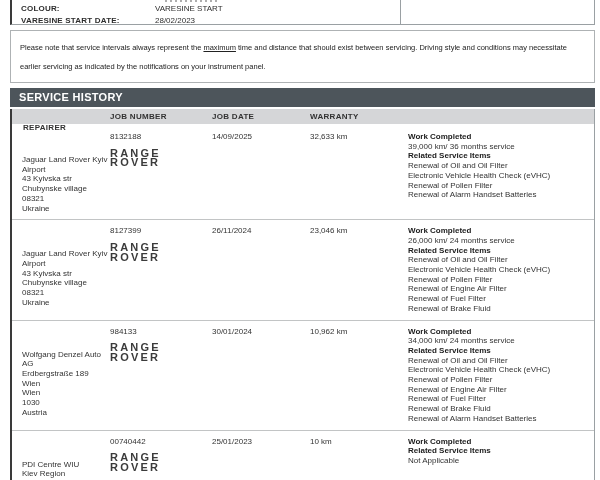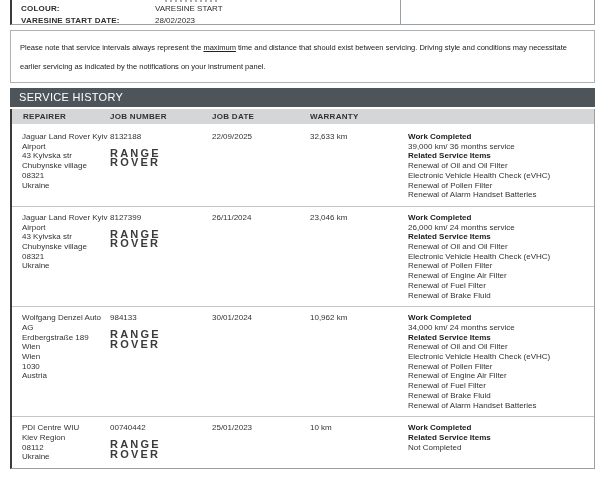--- a/index.html
+++ b/index.html
@@ -54,21 +54,21 @@
     color:#222;
   }
   .note-box u{text-underline-offset:1px;}
 
   
   .section-bar{
     margin-top:5px;
     height:19px;
     background:var(--section-bar-bg);
     color:var(--section-bar-text);
-    font-size:11px;font-weight:normal;letter-spacing:.3px;
+    font-size:11px;font-weight:bold;letter-spacing:.3px;
     line-height:19px;
     padding-left:9px;
   }
 
   
   .svc-table{
     margin-top:2px;
     border-left:2px solid var(--border-dark);
     border-right:1px solid var(--border-mid);
     border-bottom:1px solid var(--border-mid);
@@ -77,21 +77,21 @@
     display:flex;
     background:var(--table-header-bg);
     height:17px;
     align-items:center;
     font-size:7px;font-weight:bold;letter-spacing:.3px;color:#1f1f1f;
     border-bottom:2px solid #ffffff;
   }
   .row{display:flex;border-bottom:1px solid var(--border-light);padding:6px 0 6px 0;}
   .row:last-child{border-bottom:none;}
   .col{flex:none;font-size:8px;line-height:9.7px;color:#333;}
-  .c1{width:98px;padding-left:10px;}
+  .c1{width:98px;padding-left:10px;margin-top:23px;}
   .c2{width:102px;padding-left:0;}
   .c3{width:98px;}
   .c4{width:98px;}
   .c5{flex:1 1 auto;padding-right:4px;}
   .thead .c1{padding-left:11px;}
   .pre{white-space:pre-line;}
   .b{font-weight:bold;color:#1c1c1c;}
   .brand{
     margin-top:7px;
     font-size:11px;font-weight:bold;letter-spacing:2.2px;color:#3b3b3b;
@@ -137,21 +137,21 @@
             <div class="col c1 pre">Jaguar Land Rover Kyiv
 Airport
 43 Kyivska str
 Chubynske village
 08321
 Ukraine</div>
             <div class="col c2">
               <div>8132188</div>
               <div class="brand">RANGE ROVER</div>
             </div>
-            <div class="col c3">22/09/2025</div>
+            <div class="col c3">14/09/2025</div>
             <div class="col c4">32,633 km</div>
             <div class="col c5">
               <div class="b">Work Completed</div>
               <div>39,000 km/ 36 months service</div>
               <div class="b">Related Service Items</div>
               <div class="pre">Renewal of Oil and Oil Filter
 Electronic Vehicle Health Check (eVHC)
 Renewal of Pollen Filter
 Renewal of Alarm Handset Batteries</div>
             </div>
@@ -217,20 +217,20 @@
 Ukraine</div>
             <div class="col c2">
               <div>00740442</div>
               <div class="brand">RANGE ROVER</div>
             </div>
             <div class="col c3">25/01/2023</div>
             <div class="col c4">10 km</div>
             <div class="col c5">
               <div class="b">Work Completed</div>
               <div class="b">Related Service Items</div>
-              <div class="pre">Not Completed</div>
+              <div class="pre">Not Applicable</div>
             </div>
           </div>
         </div>
     </div>
 
   </div>
 </div>
 
 </body></html>

